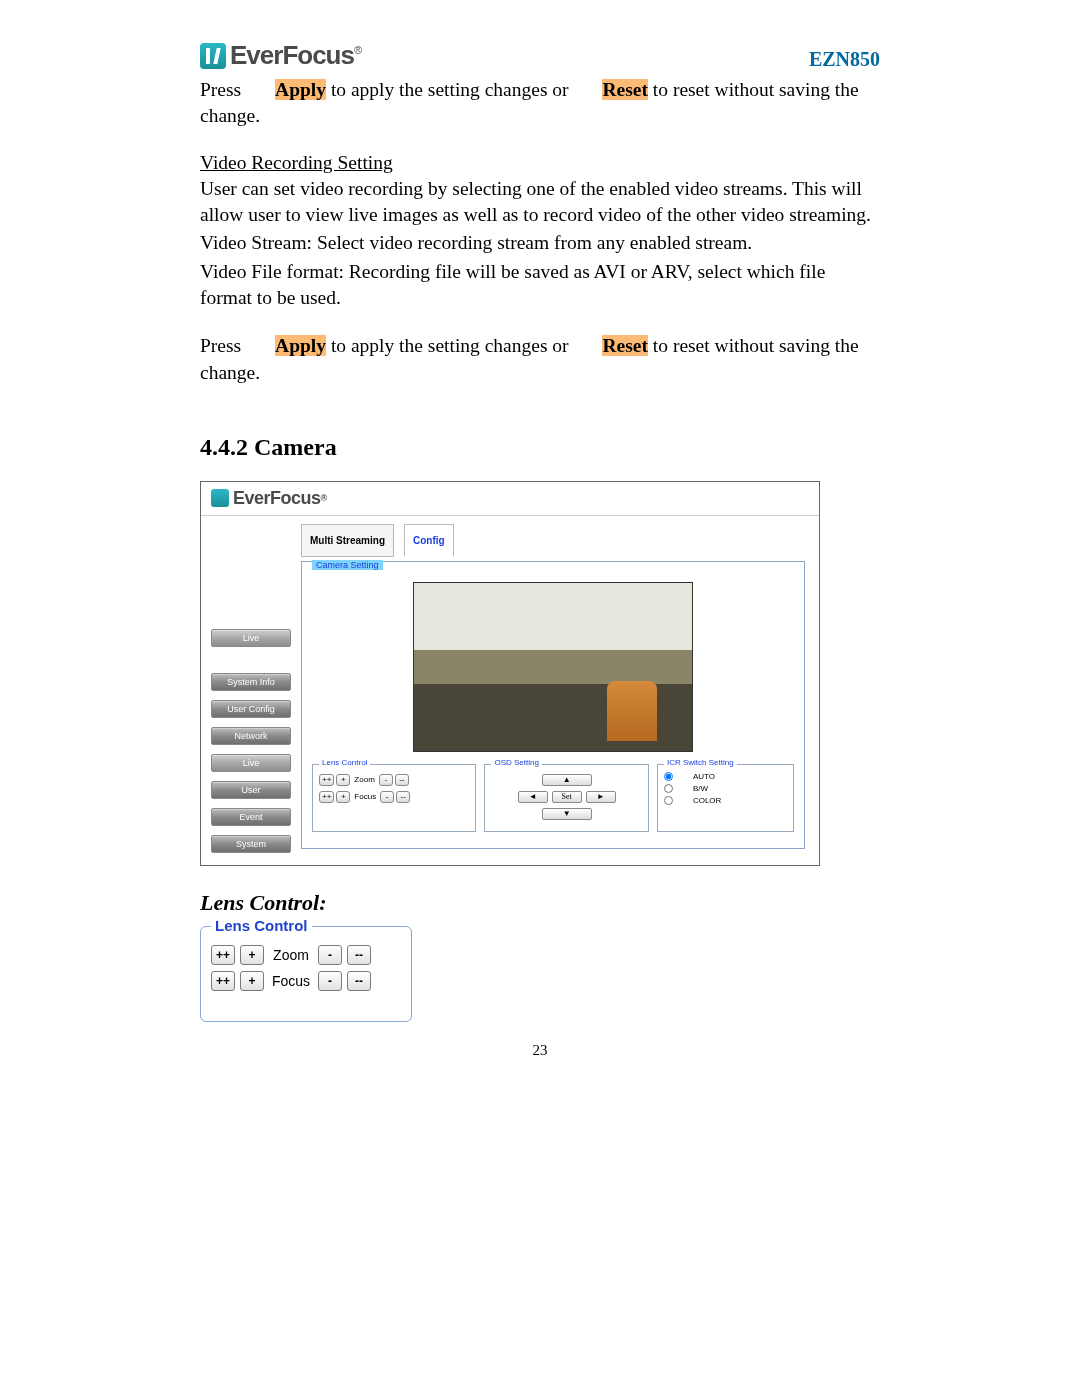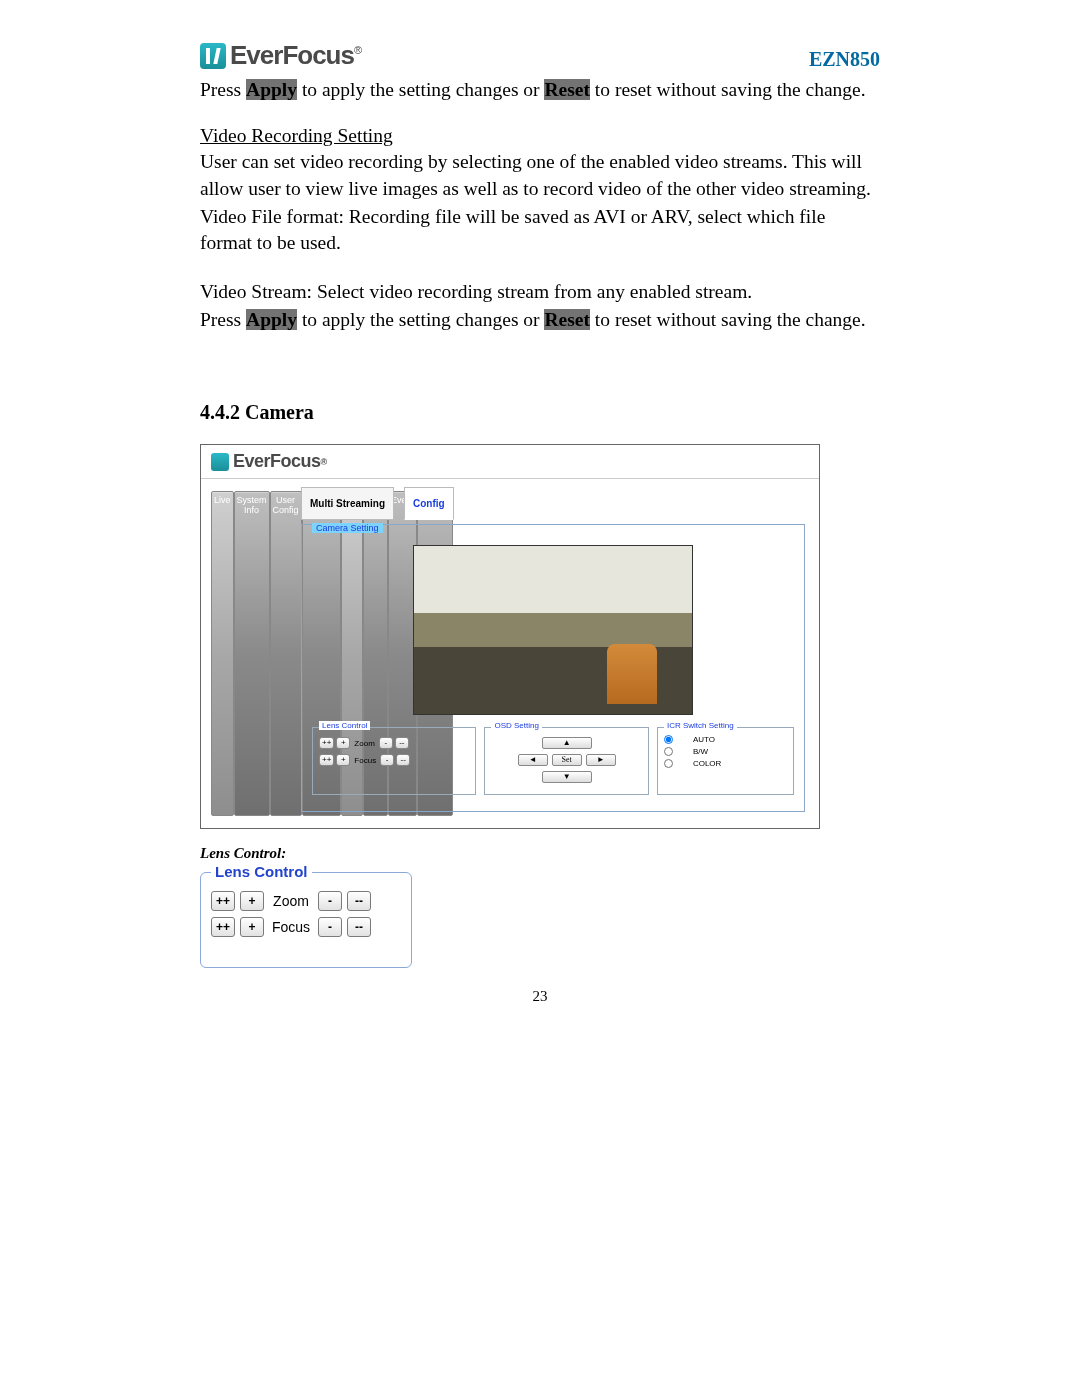--- a/index.html
+++ b/index.html
@@ -63,33 +63,34 @@
     font-weight: bold;
     font-size: 20px;
     color: #0369a1;
   }
   .body-text {
     font-size: 19.5px;
     line-height: 1.35;
     margin-bottom: 22px;
   }
   .body-text .hl {
-    background: #737373;
+    background: #fdba74;
     font-weight: bold;
+    margin-left: 29px;
   }
   .underline-heading {
     text-decoration: underline;
     font-size: 19.5px;
     margin-bottom: 2px;
     display: inline-block;
   }
   .section-heading {
     font-weight: bold;
-    font-size: 20px;
-    margin: 68px 0 20px 0;
+    font-size: 24px;
+    margin: 48px 0 20px 0;
   }
   .screenshot {
     border: 1px solid #666;
     width: 620px;
     background: #fff;
   }
   .ss-header {
     height: 34px;
     display:flex;
     align-items:center;
@@ -110,21 +111,23 @@
     letter-spacing:-0.5px;
   }
   .ss-body {
     display:flex;
     min-height: 320px;
   }
   .ss-sidebar {
     width: 100px;
     padding: 12px 10px;
     display:flex;
-    flex-direction:row;
+    flex-direction:column;
+    gap:9px;
+    justify-content:flex-end;
   }
   .sb-btn {
     font-family: Arial, sans-serif;
     font-size: 9px;
     color:#fff;
     text-align:center;
     padding: 3px 2px;
     border: 1px solid #888;
     border-radius: 2px;
     background: linear-gradient(180deg,#bfbfbf 0%,#8a8a8a 50%,#6f6f6f 100%);
@@ -253,22 +256,22 @@
     font-family: Arial, sans-serif;
     font-size:8px;
     margin: 3px 0;
   }
   .radio-row input { width:9px; height:9px; }
 
   
   .italic-head {
     font-style: italic;
     font-weight: bold;
-    font-size: 15px;
-    margin: 16px 0 10px 0;
+    font-size: 22px;
+    margin: 24px 0 10px 0;
   }
   .lens-large {
     width: 212px;
     border:1px solid #8aa9d8;
     border-radius:6px;
     padding: 12px 10px 24px 10px;
     position:relative;
     font-family: Arial, sans-serif;
   }
   .lens-large .lgtitle {
@@ -326,22 +329,22 @@
     <div class="model-id">EZN850</div>
   </div>
 
   <p class="body-text">
     <span>Press </span><span class="hl">Apply</span><span> to apply the setting changes or </span><span class="hl">Reset</span><span> to reset without saving the change.</span>
   </p>
 
   <div>
     <span class="underline-heading">Video Recording Setting</span>
     <p class="body-text" style="margin-bottom:2px;">User can set video recording by selecting one of the enabled video streams. This will allow user to view live images as well as to record video of the other video streaming.</p>
+    <p class="body-text" style="margin-bottom:2px;">Video Stream: Select video recording stream from any enabled stream.</p>
     <p class="body-text">Video File format: Recording file will be saved as AVI or ARV, select which file format to be used.</p>
-    <p class="body-text" style="margin-bottom:2px;">Video Stream: Select video recording stream from any enabled stream.</p>
   </div>
 
   <p class="body-text">
     <span>Press </span><span class="hl">Apply</span><span> to apply the setting changes or </span><span class="hl">Reset</span><span> to reset without saving the change.</span>
   </p>
 
   <h3 class="section-heading">4.4.2 Camera</h3>
 
   <div class="screenshot">
     <div class="ss-header">

